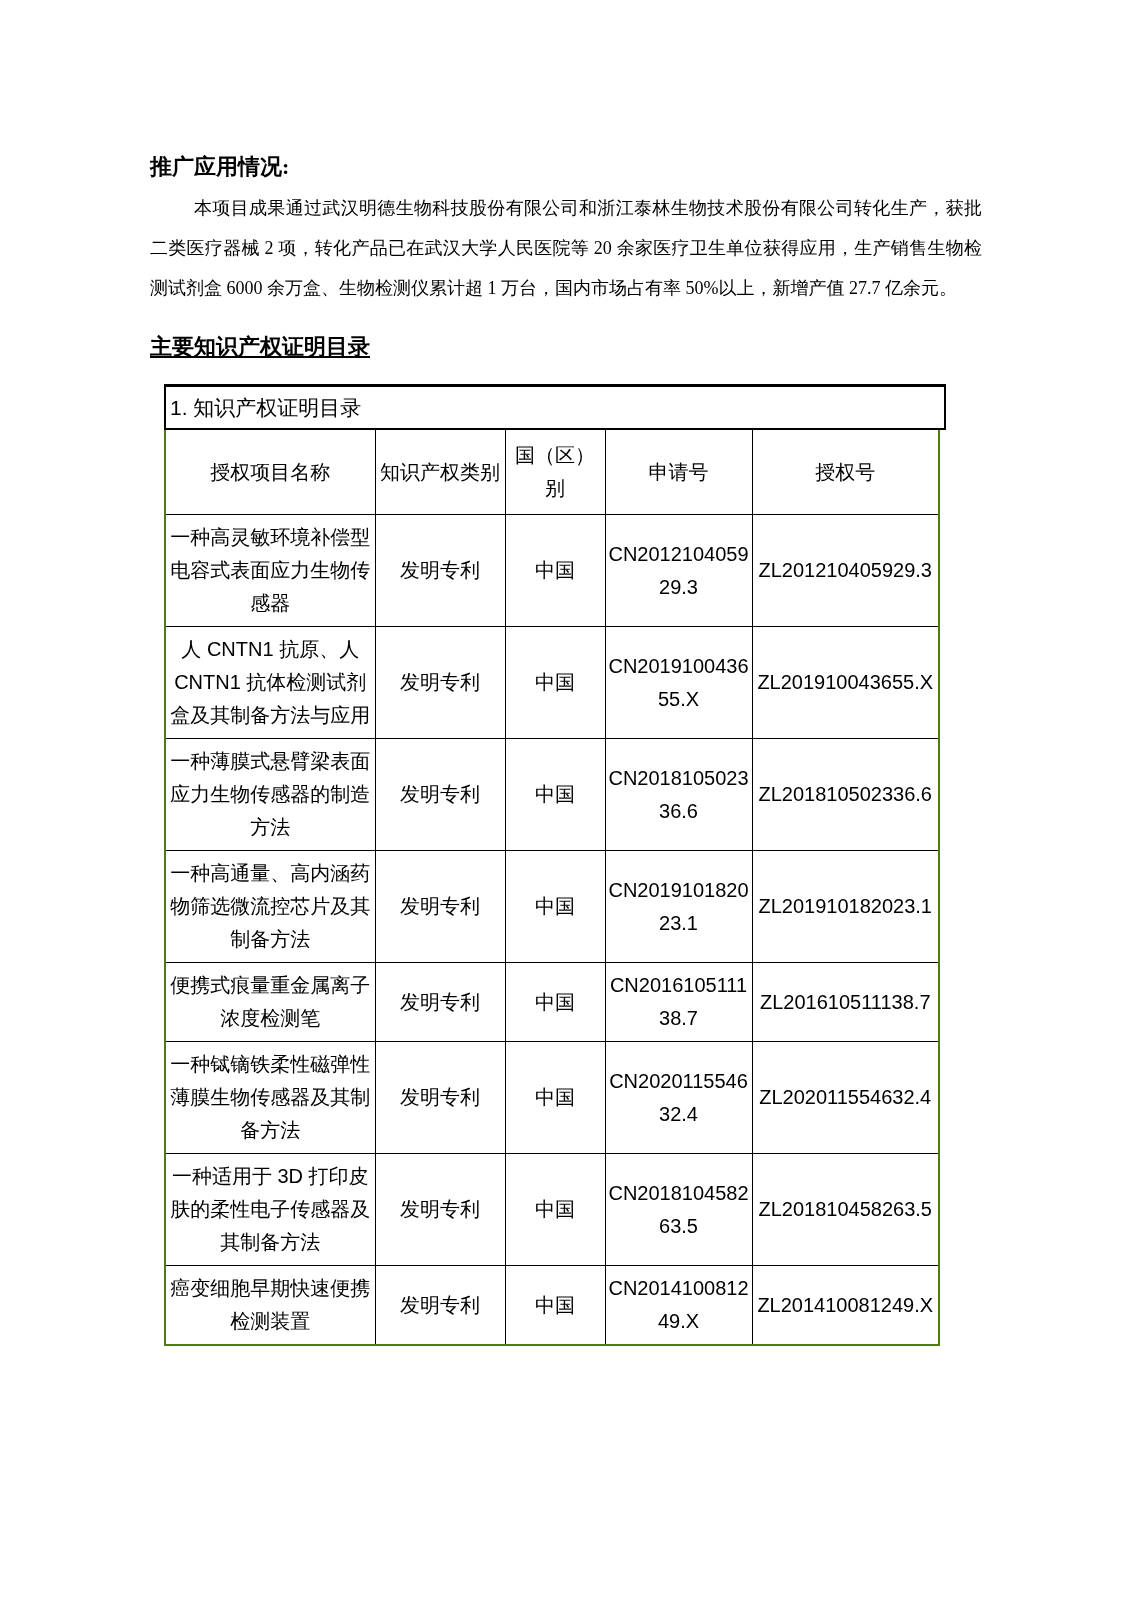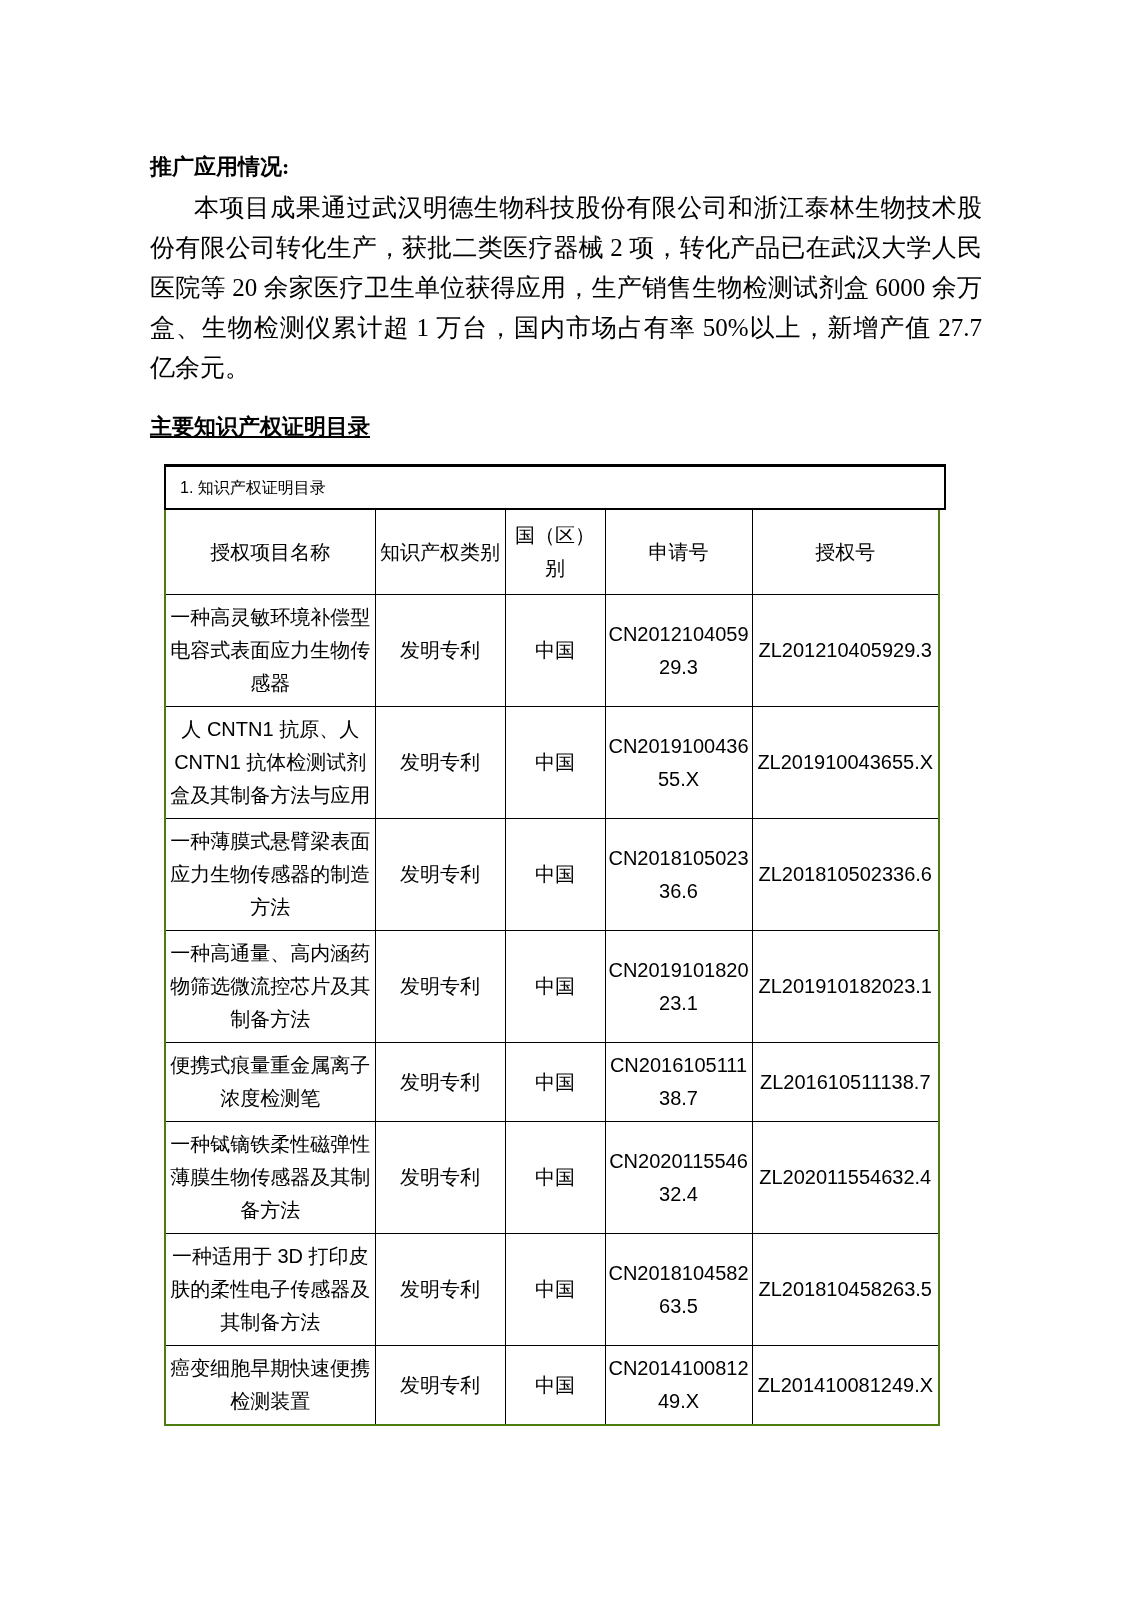--- a/index.html
+++ b/index.html
@@ -20,21 +20,21 @@
   }
   .sec-title {
     font-size: 22px;
     font-weight: bold;
     line-height: 30px;
     margin: 0;
     font-family: "Liberation Serif", serif;
   }
   .para {
     width: 832px;
-    font-size: 25px;
+    font-size: 18px;
     line-height: 40px;
     text-align: justify;
     text-indent: 44px;
     margin: 6px 0 0 0;
   }
   .sec-title.second {
     margin-top: 24px;
     text-decoration: underline;
   }
   .tablewrap {
@@ -42,23 +42,23 @@
     margin-left: 14px;
     width: 782px;
     font-family: "Liberation Sans", sans-serif;
   }
   .caption-band {
     box-sizing: border-box;
     width: 782px;
     height: 46px;
     border: 2px solid #000;
     border-top-width: 3px;
-    font-size: 16px;
+    font-size: 21px;
     line-height: 41px;
-    padding-left: 14px;
+    padding-left: 4px;
     background: #ffffff;
     position: relative;
     z-index: 2;
   }
   table.ip {
     border-collapse: collapse;
     table-layout: fixed;
     width: 774px;
     margin-top: -2px;
     position: relative;

